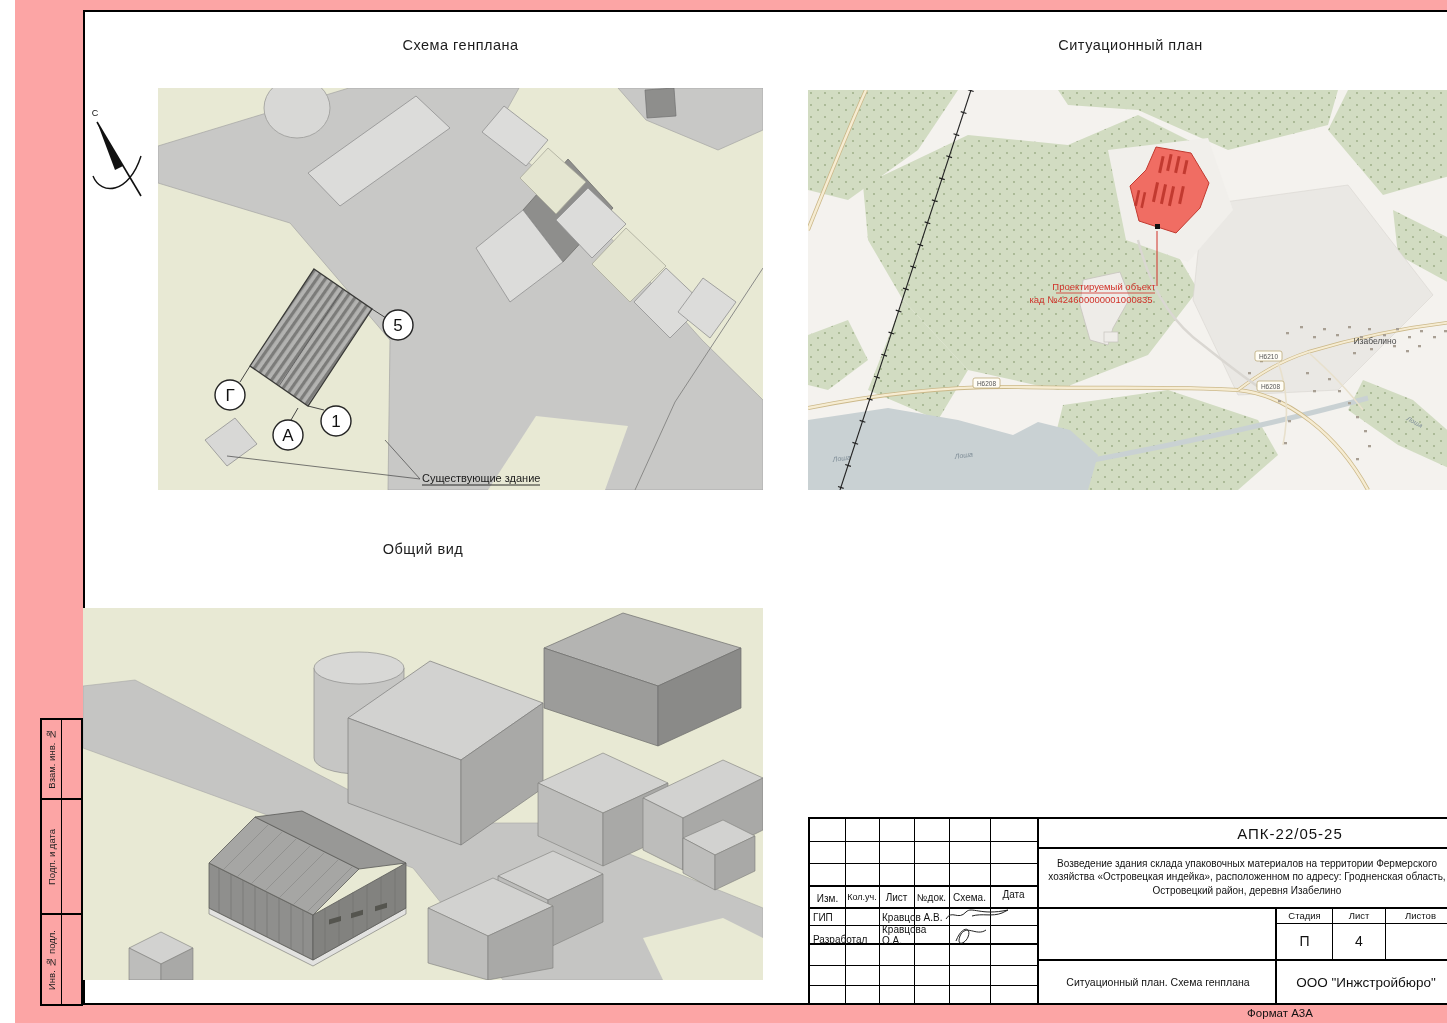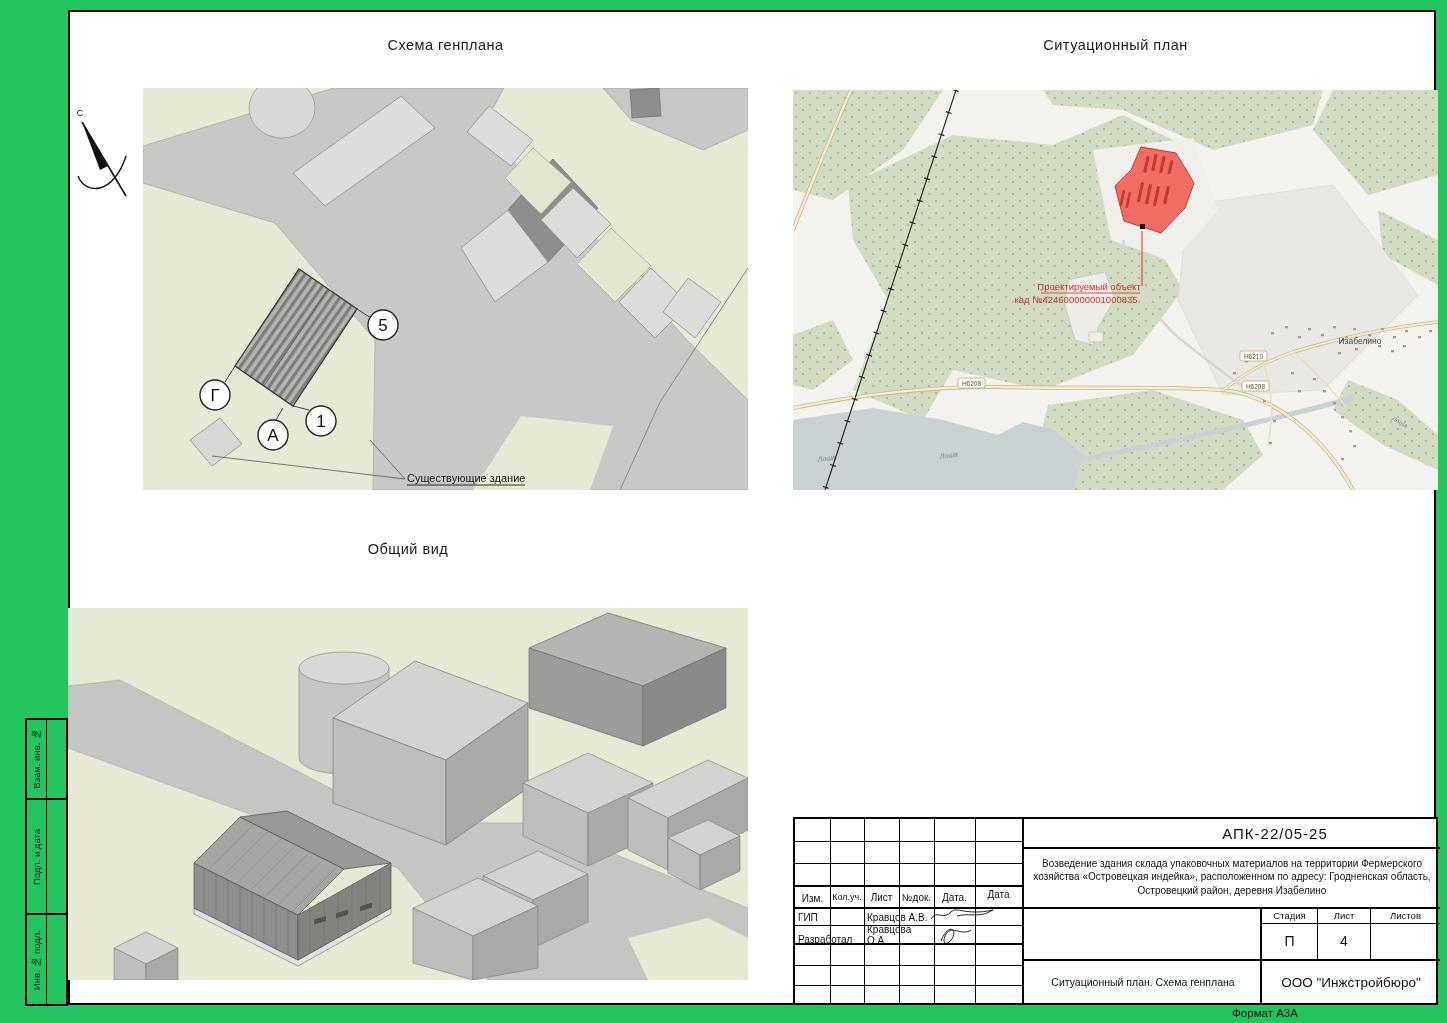--- a/index.html
+++ b/index.html
@@ -1,17 +1,17 @@
 <!DOCTYPE html>
 <html><head>
 <meta charset="utf-8">
 <style>
   html,body{margin:0;padding:0;background:#ffffff;}
   body{width:1447px;height:1023px;position:relative;font-family:"Liberation Sans",sans-serif;color:#1a1a1a;overflow:hidden;}
-  .sheet{position:absolute;inset:0;background:#22c55e;}
+  .sheet{position:absolute;inset:0;background:#fca5a5;margin-left:15px;}
   .frame{position:absolute;left:68px;top:10px;width:1368px;height:995px;border:2px solid #000;box-sizing:border-box;background:#fff;}
   .view-title{position:absolute;font-size:14.5px;color:#1c1c1c;text-align:center;letter-spacing:.5px;}
   .svgbox{position:absolute;overflow:hidden;}
   
   .side-table{position:absolute;left:25px;top:718px;width:43px;height:288px;box-sizing:border-box;}
   .side-cell{position:absolute;left:0;width:43px;border:2px solid #000;box-sizing:border-box;display:flex;}
   .side-cell .lab{width:19px;border-right:1.5px solid #000;display:flex;align-items:center;justify-content:center;}
   .side-cell .lab span{writing-mode:vertical-rl;transform:rotate(180deg);font-size:9.5px;white-space:nowrap;color:#222;}
   
   .stamp{position:absolute;left:793px;top:817px;width:645px;height:188px;border:2px solid #000;box-sizing:border-box;background:#fff;}
@@ -320,21 +320,21 @@
     <div class="ln" style="left:0;top:88px;width:227px;height:2px;"></div>
     <div class="ln" style="left:0;top:106px;width:227px;height:1px;"></div>
     <div class="ln" style="left:0;top:124px;width:227px;height:2px;"></div>
     <div class="ln" style="left:0;top:146px;width:227px;height:1px;"></div>
     <div class="ln" style="left:0;top:166px;width:227px;height:1px;"></div>
 
     <div class="cellText small" style="left:0;top:68px;width:35px;height:22px;">Изм.</div>
     <div class="cellText" style="left:35px;top:68px;width:34px;height:20px;font-size:9px;">Кол.уч.</div>
     <div class="cellText small" style="left:69px;top:68px;width:35px;height:20px;">Лист</div>
     <div class="cellText small" style="left:104px;top:68px;width:35px;height:20px;">№док.</div>
-    <div class="cellText small" style="left:139px;top:68px;width:41px;height:20px;">Дата.</div>
+    <div class="cellText small" style="left:139px;top:68px;width:41px;height:20px;">Схема.</div>
     <div class="cellText small" style="left:180px;top:68px;width:47px;height:14px;">Дата</div>
 
     <div class="cellText small left" style="left:3px;top:90px;width:66px;height:16px;">ГИП</div>
     <div class="cellText small left" style="left:72px;top:90px;width:66px;height:16px;">Кравцов А.В.</div>
     <div class="cellText small left" style="left:3px;top:108px;width:66px;height:24px;">Разработал</div>
     <div class="cellText small left" style="left:72px;top:108px;width:66px;height:16px;">Кравцова О.А.</div>
 
     <svg style="position:absolute;left:132px;top:84px;width:84px;height:48px;overflow:visible;" viewBox="0 0 84 48">
       <path d="M4,16 C10,6 16,18 24,9 C30,3 38,13 66,7 L60,10 C50,14 40,10 30,13" fill="none" stroke="#222" stroke-width="1"></path>
       <path d="M14,38 C20,22 30,24 26,34 C23,41 14,44 18,33 C24,20 34,34 44,27" fill="none" stroke="#222" stroke-width="1"></path>

